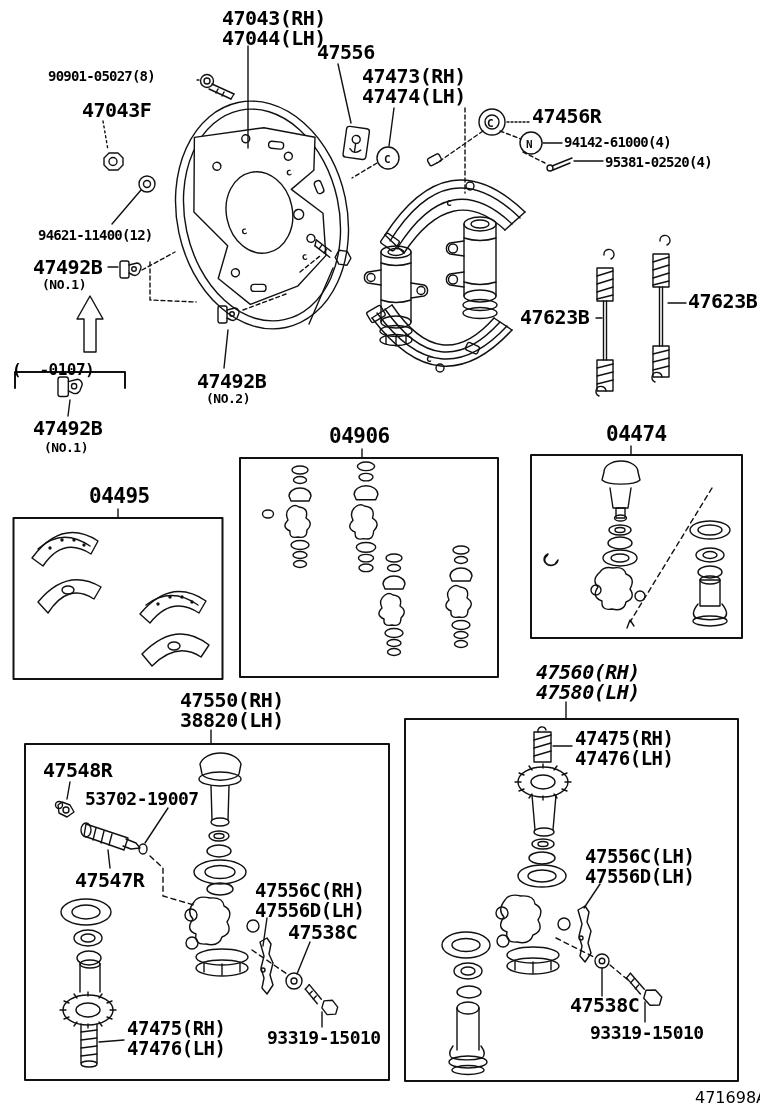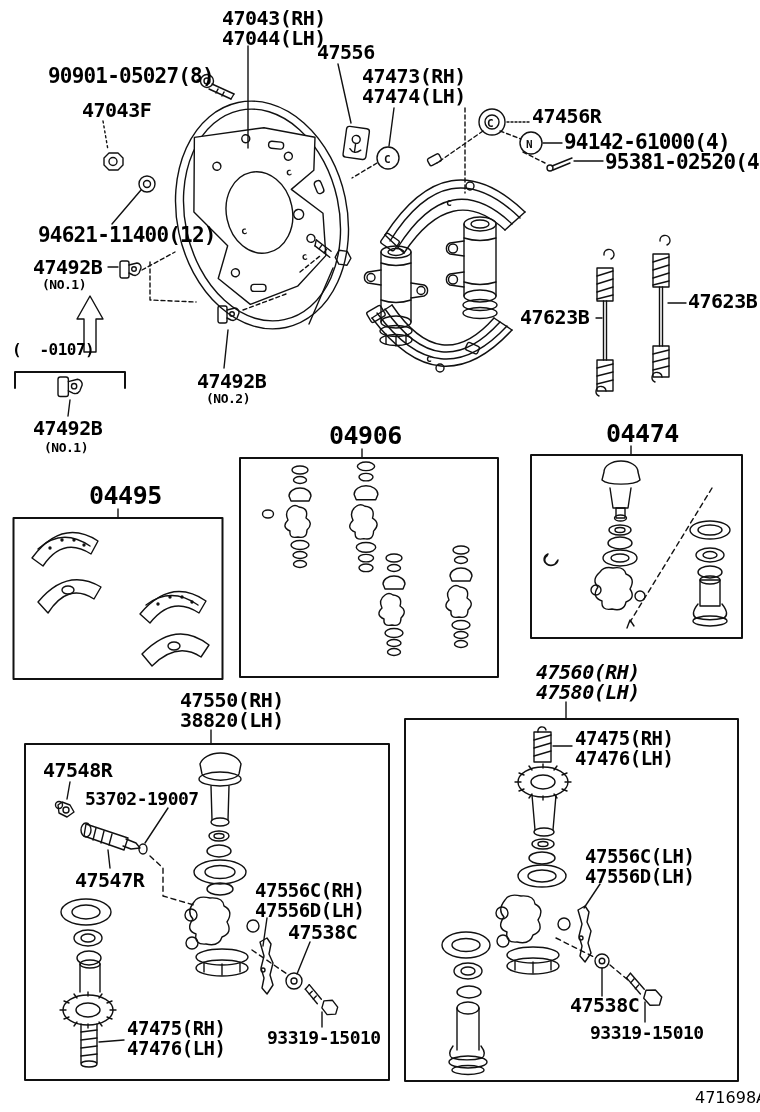--- a/index.html
+++ b/index.html
@@ -1,25 +1,25 @@
 <!DOCTYPE html>
 <html><head>
 <meta charset="utf-8">
 <style>
   html,body{margin:0;padding:0;background:#fff;}
   .stage{position:relative;width:760px;height:1112px;background:#ffffff;overflow:hidden;
          font-family:"DejaVu Sans Mono","Liberation Mono",monospace;color:#000;}
   .art{position:absolute;left:0;top:0;}
   .lbl{position:absolute;font-weight:bold;line-height:20px;white-space:pre;letter-spacing:-0.5px;}
-  .s21{font-size:25px;}
+  .s21{font-size:21px;}
   .s20{font-size:20px;}
   .s19{font-size:19px;line-height:20px;}
   .s18{font-size:18px;}
-  .s17{font-size:21px;letter-spacing:-0.8px;}
-  .s16{font-size:16px;}
+  .s17{font-size:14px;letter-spacing:-0.8px;}
+  .s16{font-size:16px;margin-top:20px;}
   .s13{font-size:13px;letter-spacing:-0.5px;line-height:14px;}
   .footer{position:absolute;font-family:"DejaVu Sans","Liberation Sans",sans-serif;
           font-size:16px;font-weight:normal;letter-spacing:0;}
   svg *{vector-effect:non-scaling-stroke;}
 </style>
 </head>
 <body>
 
 <div class="stage">
 

